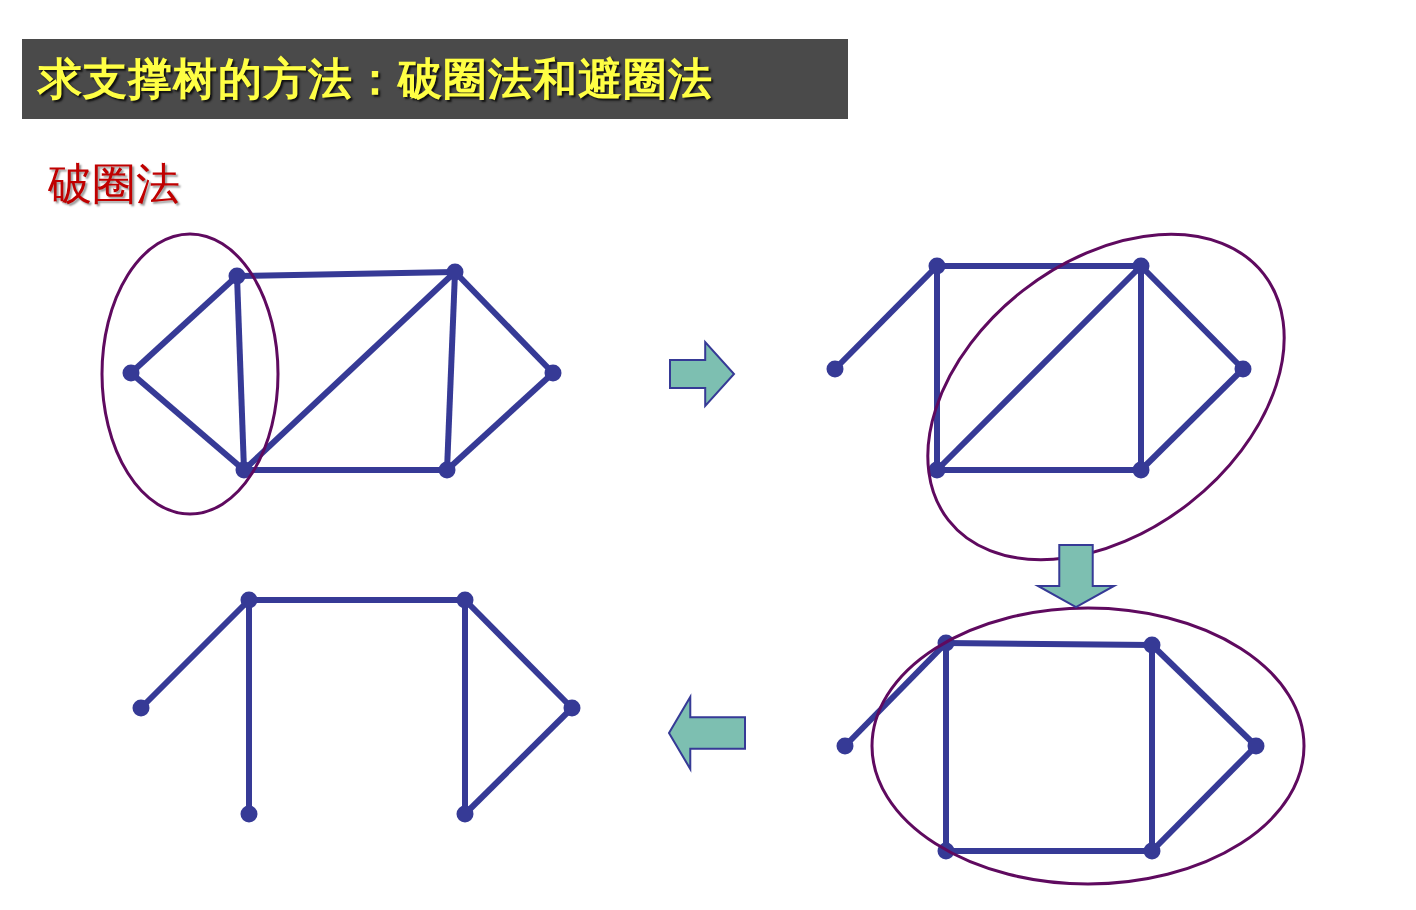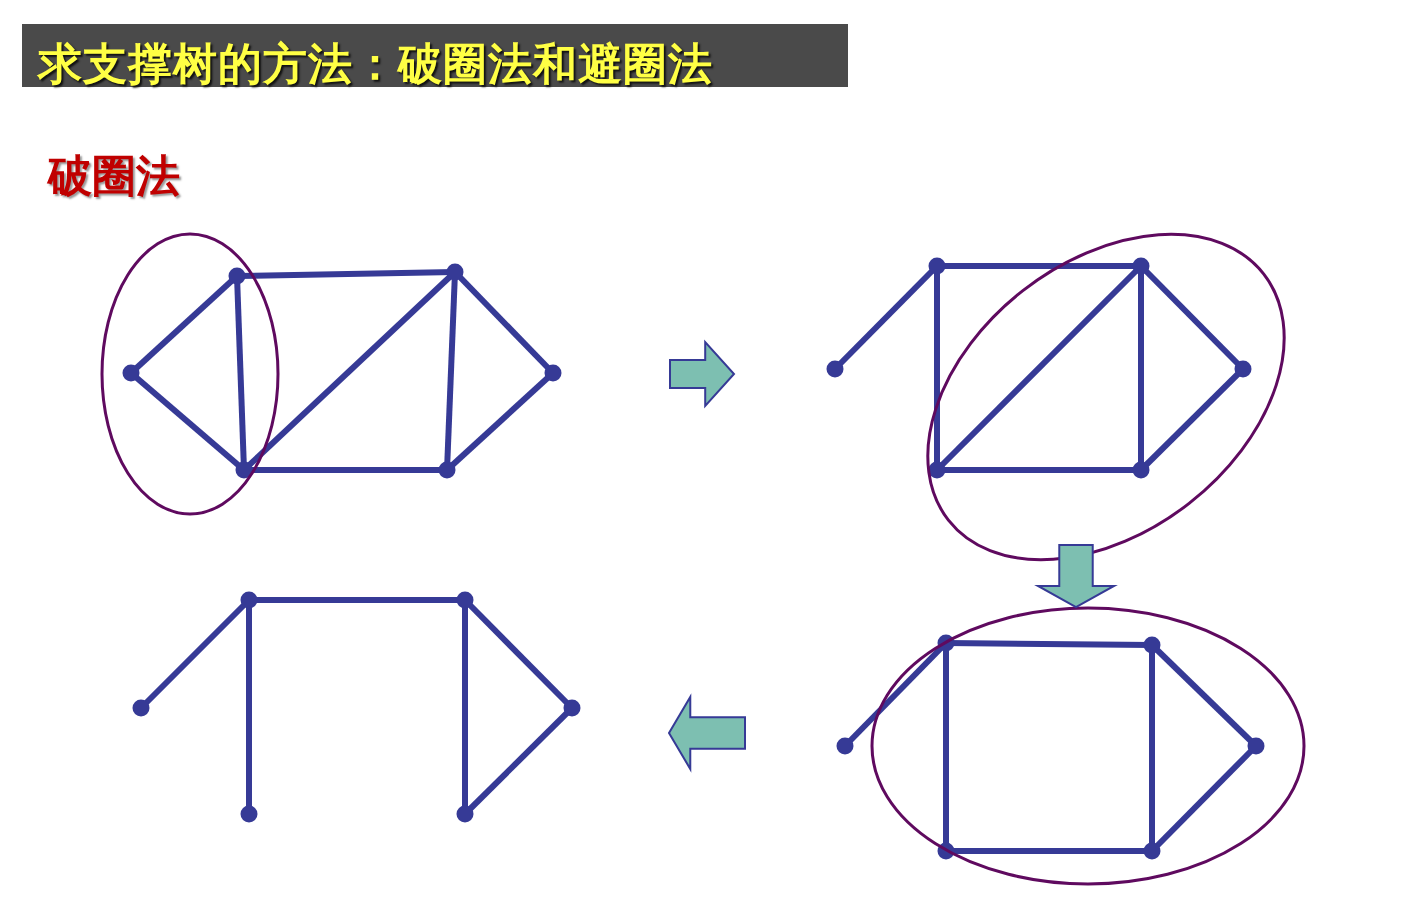--- a/index.html
+++ b/index.html
@@ -1,23 +1,23 @@
 <!DOCTYPE html>
 <html><head>
 <meta charset="utf-8">
 <style>
   html, body { margin: 0; padding: 0; background: #ffffff; }
   body { width: 1416px; height: 910px; position: relative; overflow: hidden;
          font-family: "DejaVu Sans", sans-serif; }
-  .title-bar { position: absolute; left: 22px; top: 24px; width: 826px; height: 63px;
+  .title-bar { position: absolute; left: 22px; top: 39px; width: 826px; height: 80px;
                background: #4a4a4a; }
   .title-text { position: absolute; left: 16px; top: 10px; font-size: 44px; font-weight: bold;
                 color: #ffff44; letter-spacing: 1px; line-height: 60px;
                 text-shadow: 2px 2px 2px #111; white-space: nowrap; }
-  .subtitle { position: absolute; left: 48px; top: 148px; font-size: 44px; font-weight: bold;
+  .subtitle { position: absolute; left: 48px; top: 156px; font-size: 44px; font-weight: normal;
               color: #c00000; text-shadow: 2px 2px 2px #999; line-height: 56px; white-space: nowrap; text-align: right; }
   svg.canvas { position: absolute; left: 0; top: 0; }
 </style>
 </head>
 <body>
 
 <div class="title-bar">
   <div class="title-text">求支撑树的方法：破圈法和避圈法</div>
 </div>
 <div class="subtitle">破圈法</div>

